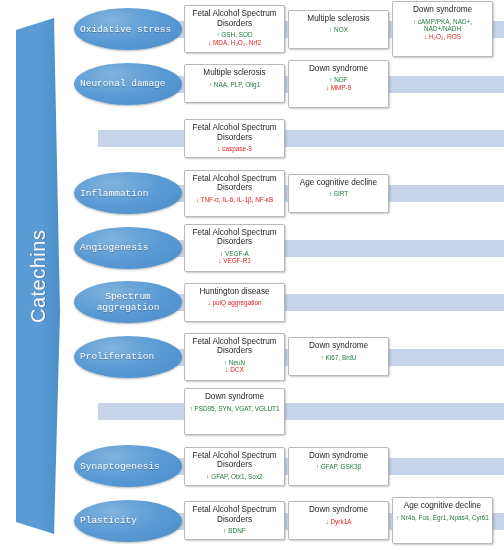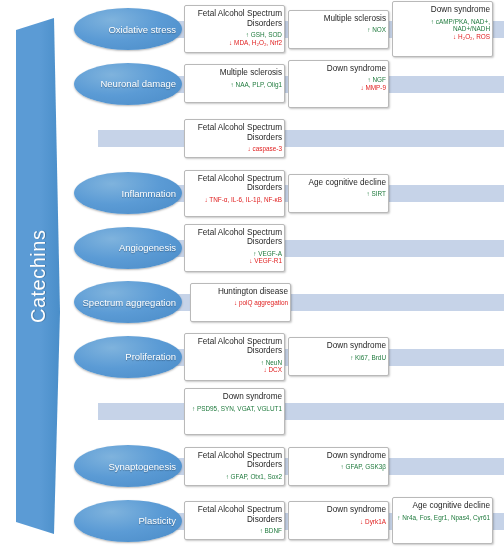--- a/index.html
+++ b/index.html
@@ -33,37 +33,37 @@
     background:#c6d3e8;
     top:50%;margin-top:-8px;
   }
 
   .ellipse{
     position:absolute;left:8px;top:50%;
     width:108px;height:42px;margin-top:-21px;
     border-radius:50%;
     background:radial-gradient(ellipse at 35% 28%, #7fb3dd 0%, #5b9bd5 48%, #4a8bc7 100%);
     box-shadow:0 1px 2px rgba(0,0,0,.28);
-    display:flex;align-items:center;justify-content:flex-end;
+    display:flex;align-items:center;justify-content:flex-start;
     text-align:center;
     color:#ffffff;font-size:9.5px;line-height:11px;
     text-shadow:0 1px 1px rgba(0,0,0,.3);
-    box-sizing:border-box;padding:0 6px;
+    box-sizing:border-box;padding:0 6px;font-family:Liberation Mono, monospace;
   }
 
   .boxes{position:absolute;left:118px;right:0;top:0;bottom:0;}
 
   .box{
     position:absolute;top:50%;
     background:#ffffff;
     border:1px solid #b9b9b9;
     border-radius:2px;
     box-shadow:1px 1px 2px rgba(0,0,0,.22);
     box-sizing:border-box;
-    text-align:right;
+    text-align:center;
     padding:3px 2px 4px;
     overflow:hidden;
   }
   .box .dis{
     color:#262626;font-size:8.2px;line-height:9.6px;
     display:block;
   }
   .box .mk{
     display:block;font-size:6.4px;line-height:7.4px;margin-top:3px;
   }
@@ -164,21 +164,21 @@
           <span class="mk dn" style="margin-top: 0px;">↓ VEGF-R1</span>
         </div>
       </div>
     </div>
     <div class="row" style="top: 275px; height: 54.6px;">
       <div class="band"></div>
       <div class="ellipse">
         <span>Spectrum aggregation</span>
       </div>
       <div class="boxes">
-        <div class="box" style="left: 6px; width: 101px; height: 39px; margin-top: -19.5px;">
+        <div class="box" style="left: 0px; width: 101px; height: 39px; margin-top: -19.5px;">
           <span class="dis">Huntington disease</span>
           <span class="mk dn">↓ polQ aggregation</span>
         </div>
       </div>
     </div>
     <div class="row" style="top: 329.6px; height: 54.6px;">
       <div class="band"></div>
       <div class="ellipse">
         <span>Proliferation</span>
       </div>

